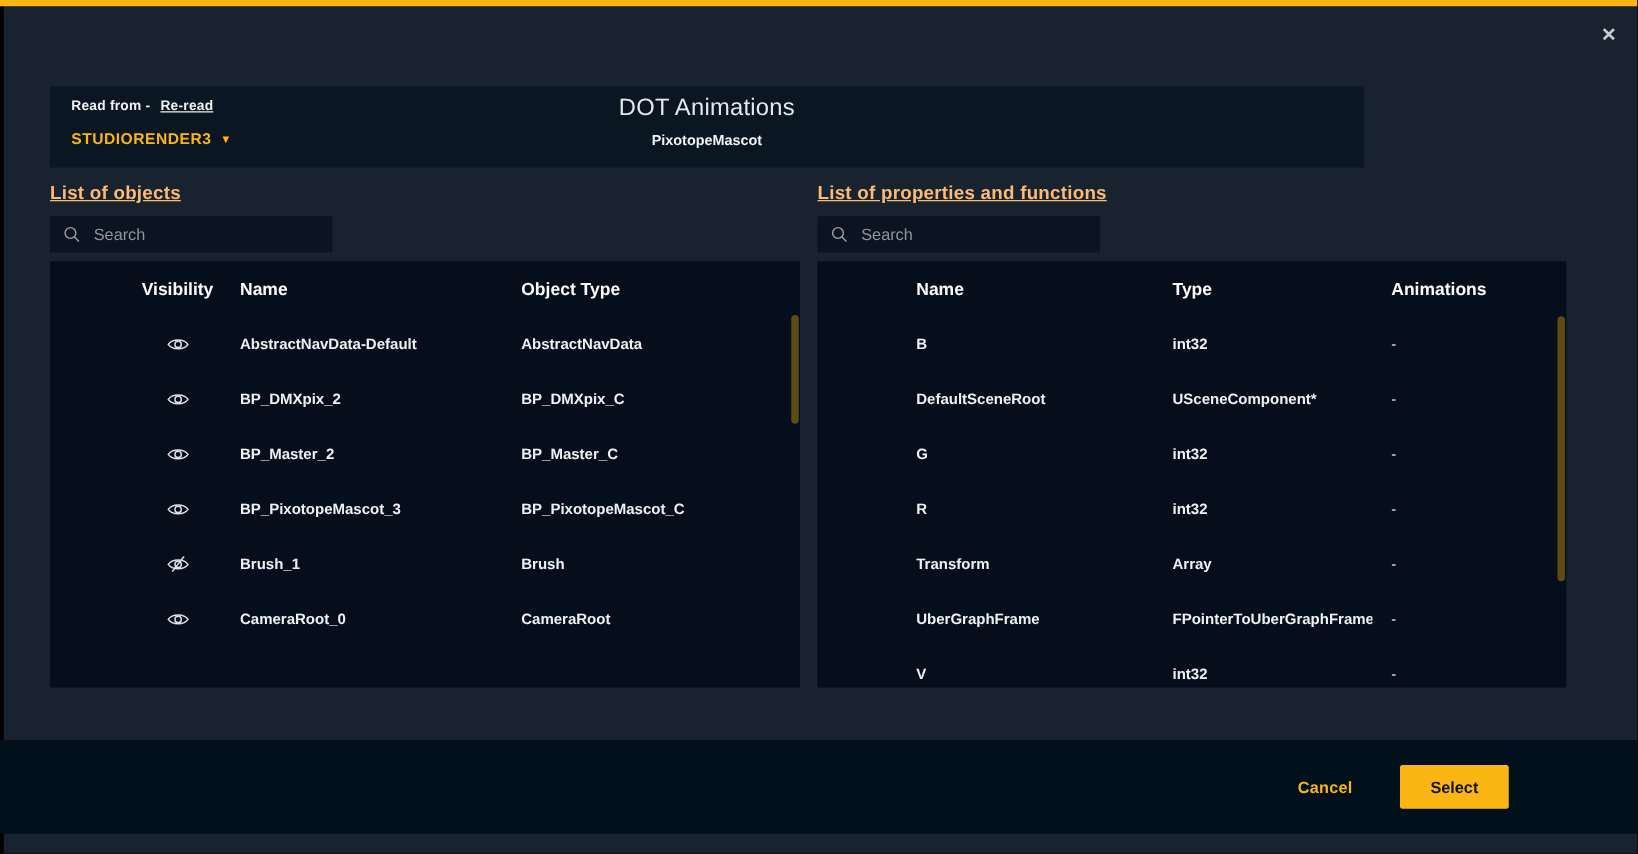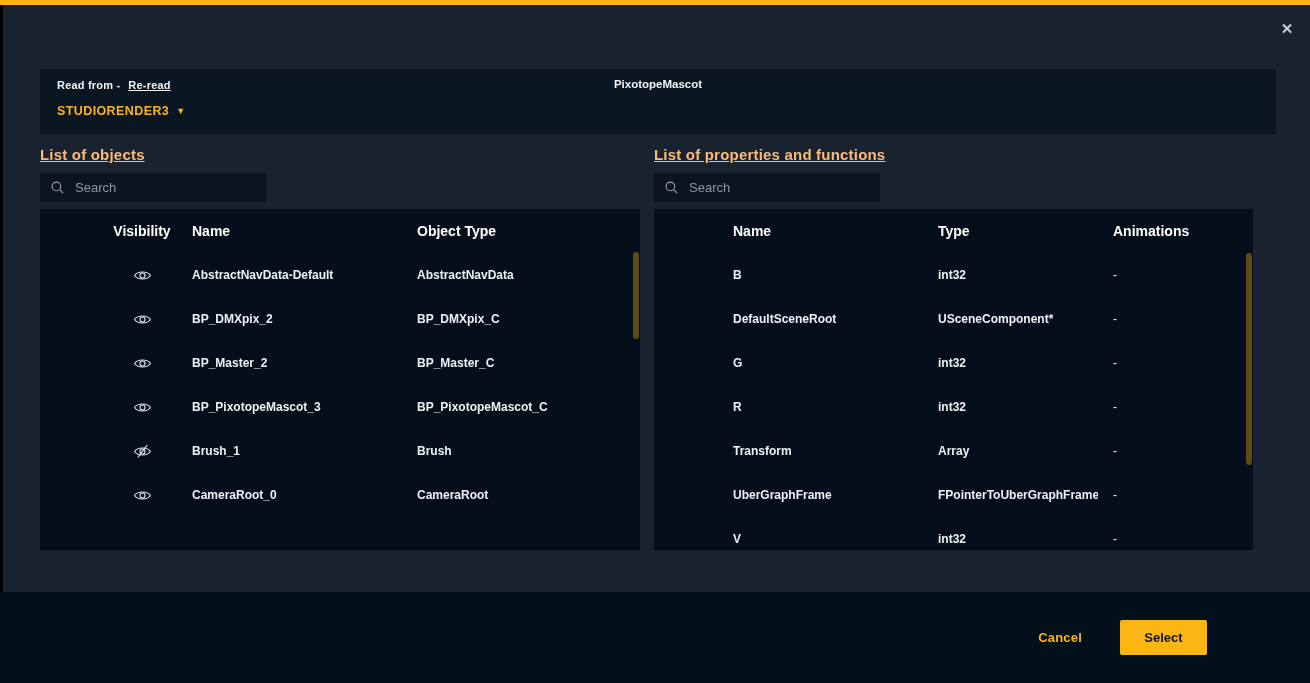--- a/index.html
+++ b/index.html
@@ -7,21 +7,21 @@
   body { font-family:"Liberation Sans", sans-serif; }
 
   .screen { position:relative; width:1310px; height:683px; background:#19232f; overflow:hidden; }
   .left-strip { position:absolute; left:0; top:0; width:3px; height:683px; background:#000; }
   .top-bar { position:absolute; left:0; top:0; width:1310px; height:5px; background:#fcb514; z-index:5; }
 
   .close-btn { position:absolute; top:19px; right:13px; width:20px; height:20px; color:#c6ccd2;
     font-size:15px; font-weight:bold; text-align:center; line-height:20px; cursor:pointer; }
 
   
-  .header-panel { position:absolute; left:40px; top:69px; width:1236px; height:65px; background:#0a1622; }
+  .header-panel { position:absolute; left:40px; top:69px; width:1051px; height:65px; background:#0a1622; }
   .read-block { position:absolute; left:17px; top:10px; }
   .read-line { font-size:11px; font-weight:bold; color:#f2f4f6; letter-spacing:.2px; }
   .reread-link { text-decoration:underline; margin-left:8px; cursor:pointer; color:#f2f4f6; }
   .source-line { margin-top:13px; color:#fcb514; font-size:12.5px; font-weight:bold; letter-spacing:.4px; cursor:pointer; }
   .caret { font-size:9px; margin-left:7px; vertical-align:1px; }
   .title-block { position:absolute; left:50%; top:0; transform:translateX(-50%); text-align:center; width:400px; }
   .dlg-title { margin-top:7px; font-size:19px; font-weight:normal; color:#e4e8ea; letter-spacing:.2px; }
   .dlg-subtitle { margin-top:9px; font-size:11.5px; font-weight:bold; color:#f2f4f6; }
 
   
@@ -54,21 +54,21 @@
     border-radius:50%; background:#c09004; box-shadow:0 0 0 1.5px #ffdf7e; }
 
   .eye-wrap { width:22px; height:22px; display:flex; align-items:center; justify-content:center;
     color:#dde1e5; cursor:pointer; }
 
   .scroll-thumb { position:absolute; right:1px; width:6px; border-radius:3px; background:#5c4c13; cursor:pointer; }
   .t-left .scroll-thumb { top:43px; height:87px; }
   .t-right .scroll-thumb { top:44px; height:212px; }
 
   
-  .footer { position:absolute; left:0; top:592px; width:1310px; height:91px; background:#02101c;
+  .footer { position:absolute; left:0; top:592px; width:1310px; height:75px; background:#02101c;
     display:flex; align-items:center; justify-content:flex-end; gap:38px; padding-right:103px; }
   .cancel-btn { color:#fcb514; font-size:13px; font-weight:bold; cursor:pointer; letter-spacing:.2px; }
   .select-btn { width:87px; height:35px; background:#fcb614; color:#0d1520; font-size:13px; font-weight:bold;
     border:none; border-radius:2px; cursor:pointer; font-family:"Liberation Sans",sans-serif; }
 
   .svg-defs { position:absolute; width:0; height:0; overflow:hidden; }
 </style>
 </head>
 <body>
 
@@ -99,20 +99,21 @@
   <div class="header-panel">
     <div class="read-block">
       <div class="read-line">
         <span>Read from -</span><span class="reread-link">Re-read</span>
       </div>
       <div class="source-line">
         <span>STUDIORENDER3</span><span class="caret">▼</span>
       </div>
     </div>
     <div class="title-block">
+      <div class="dlg-title">DOT Animations</div>
       <div class="dlg-subtitle">PixotopeMascot</div>
     </div>
   </div>
 
   <div class="panel panel-objects t-left">
     <h2>List of objects</h2>
     <div class="search-box">
       <svg width="15" height="15" style="color:#9aa4ad">
           <use href="#i-search"></use>
         </svg>

